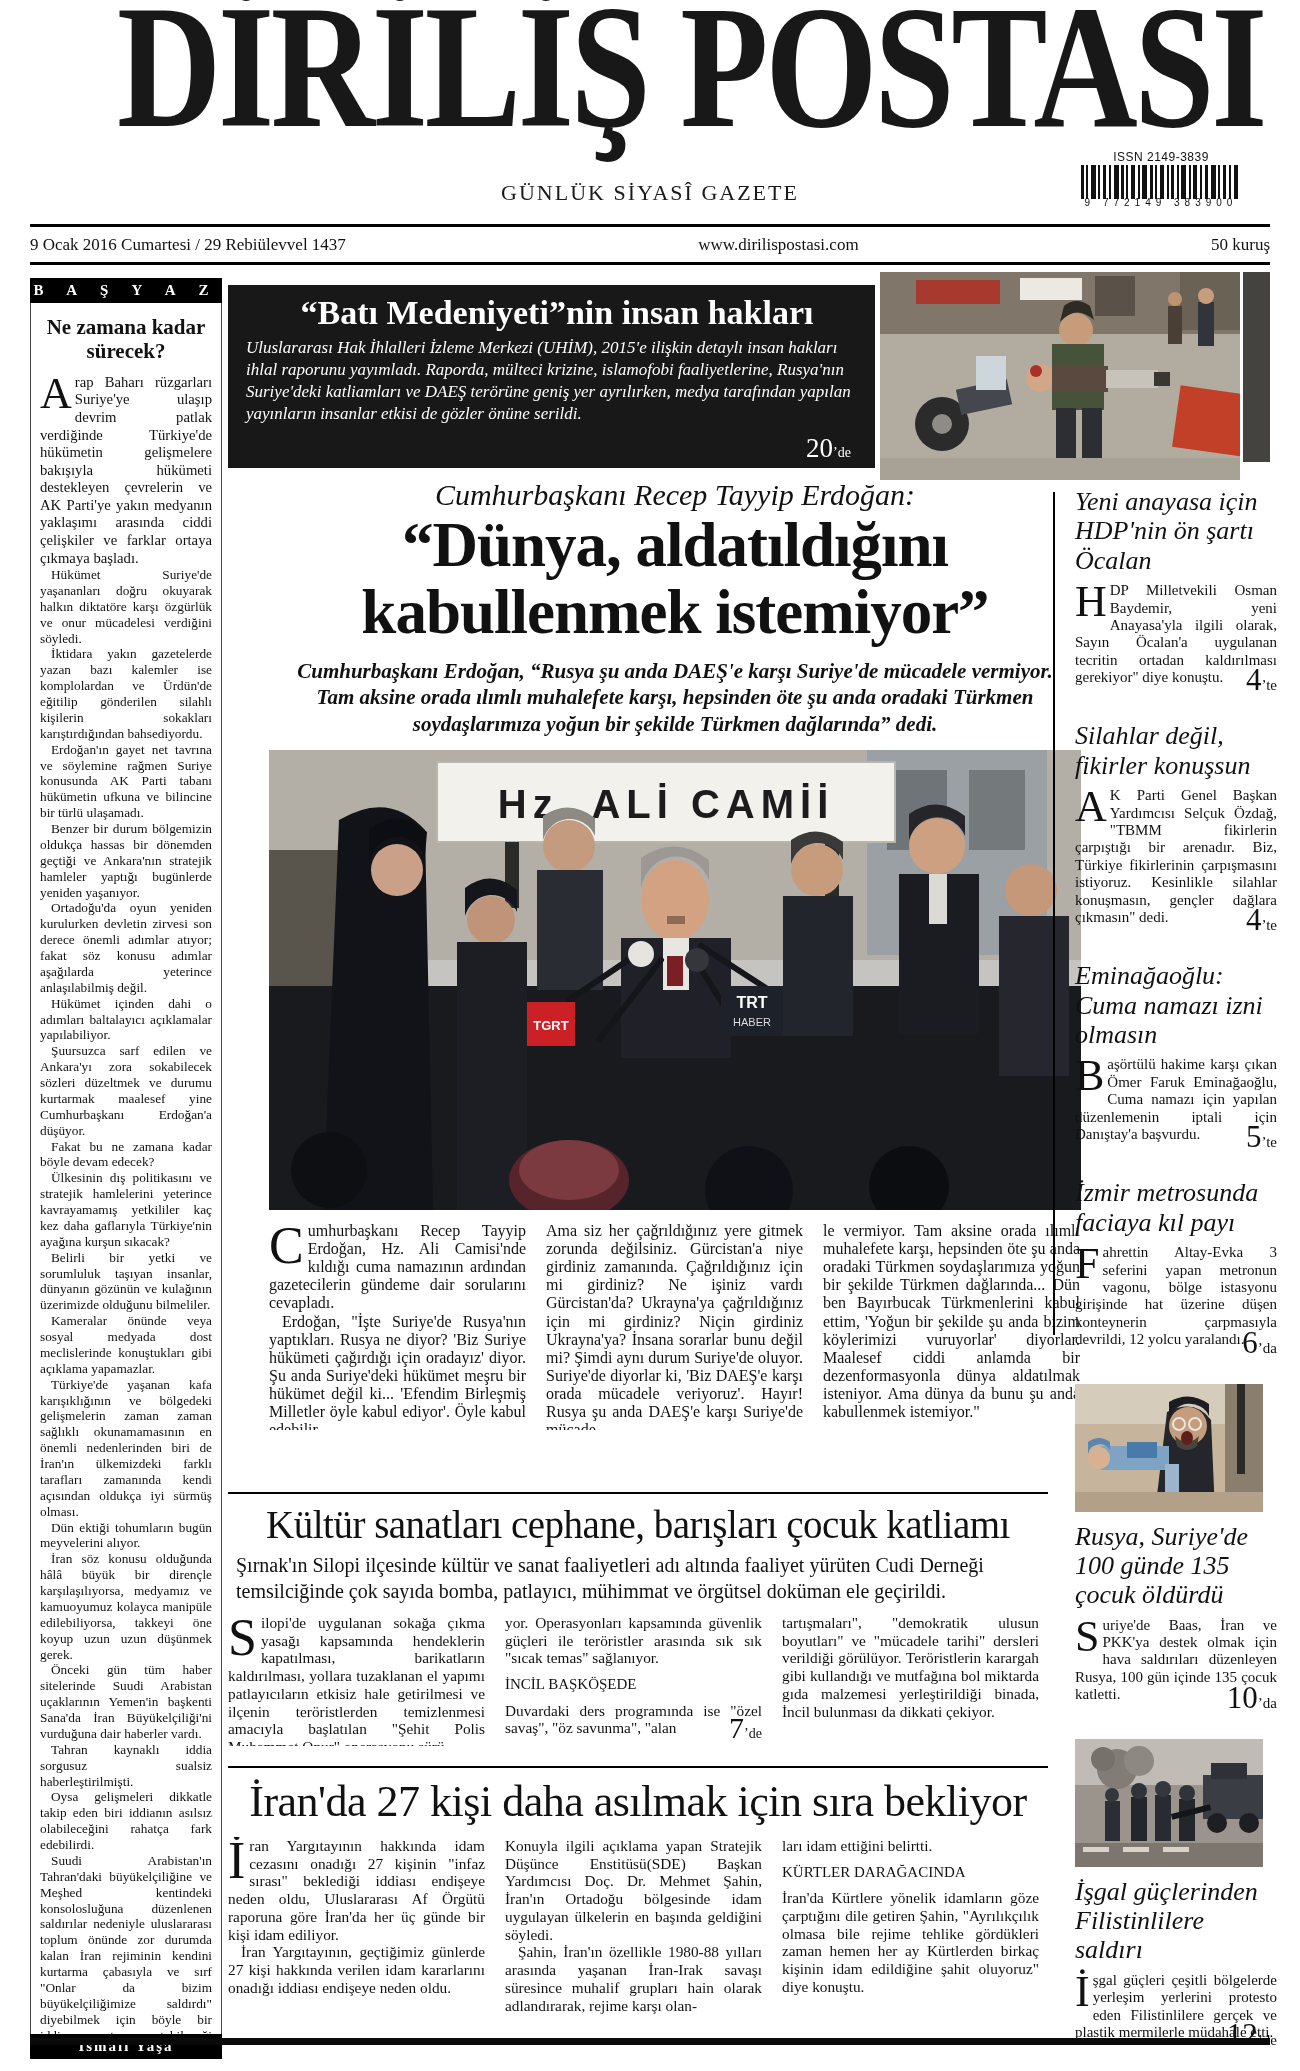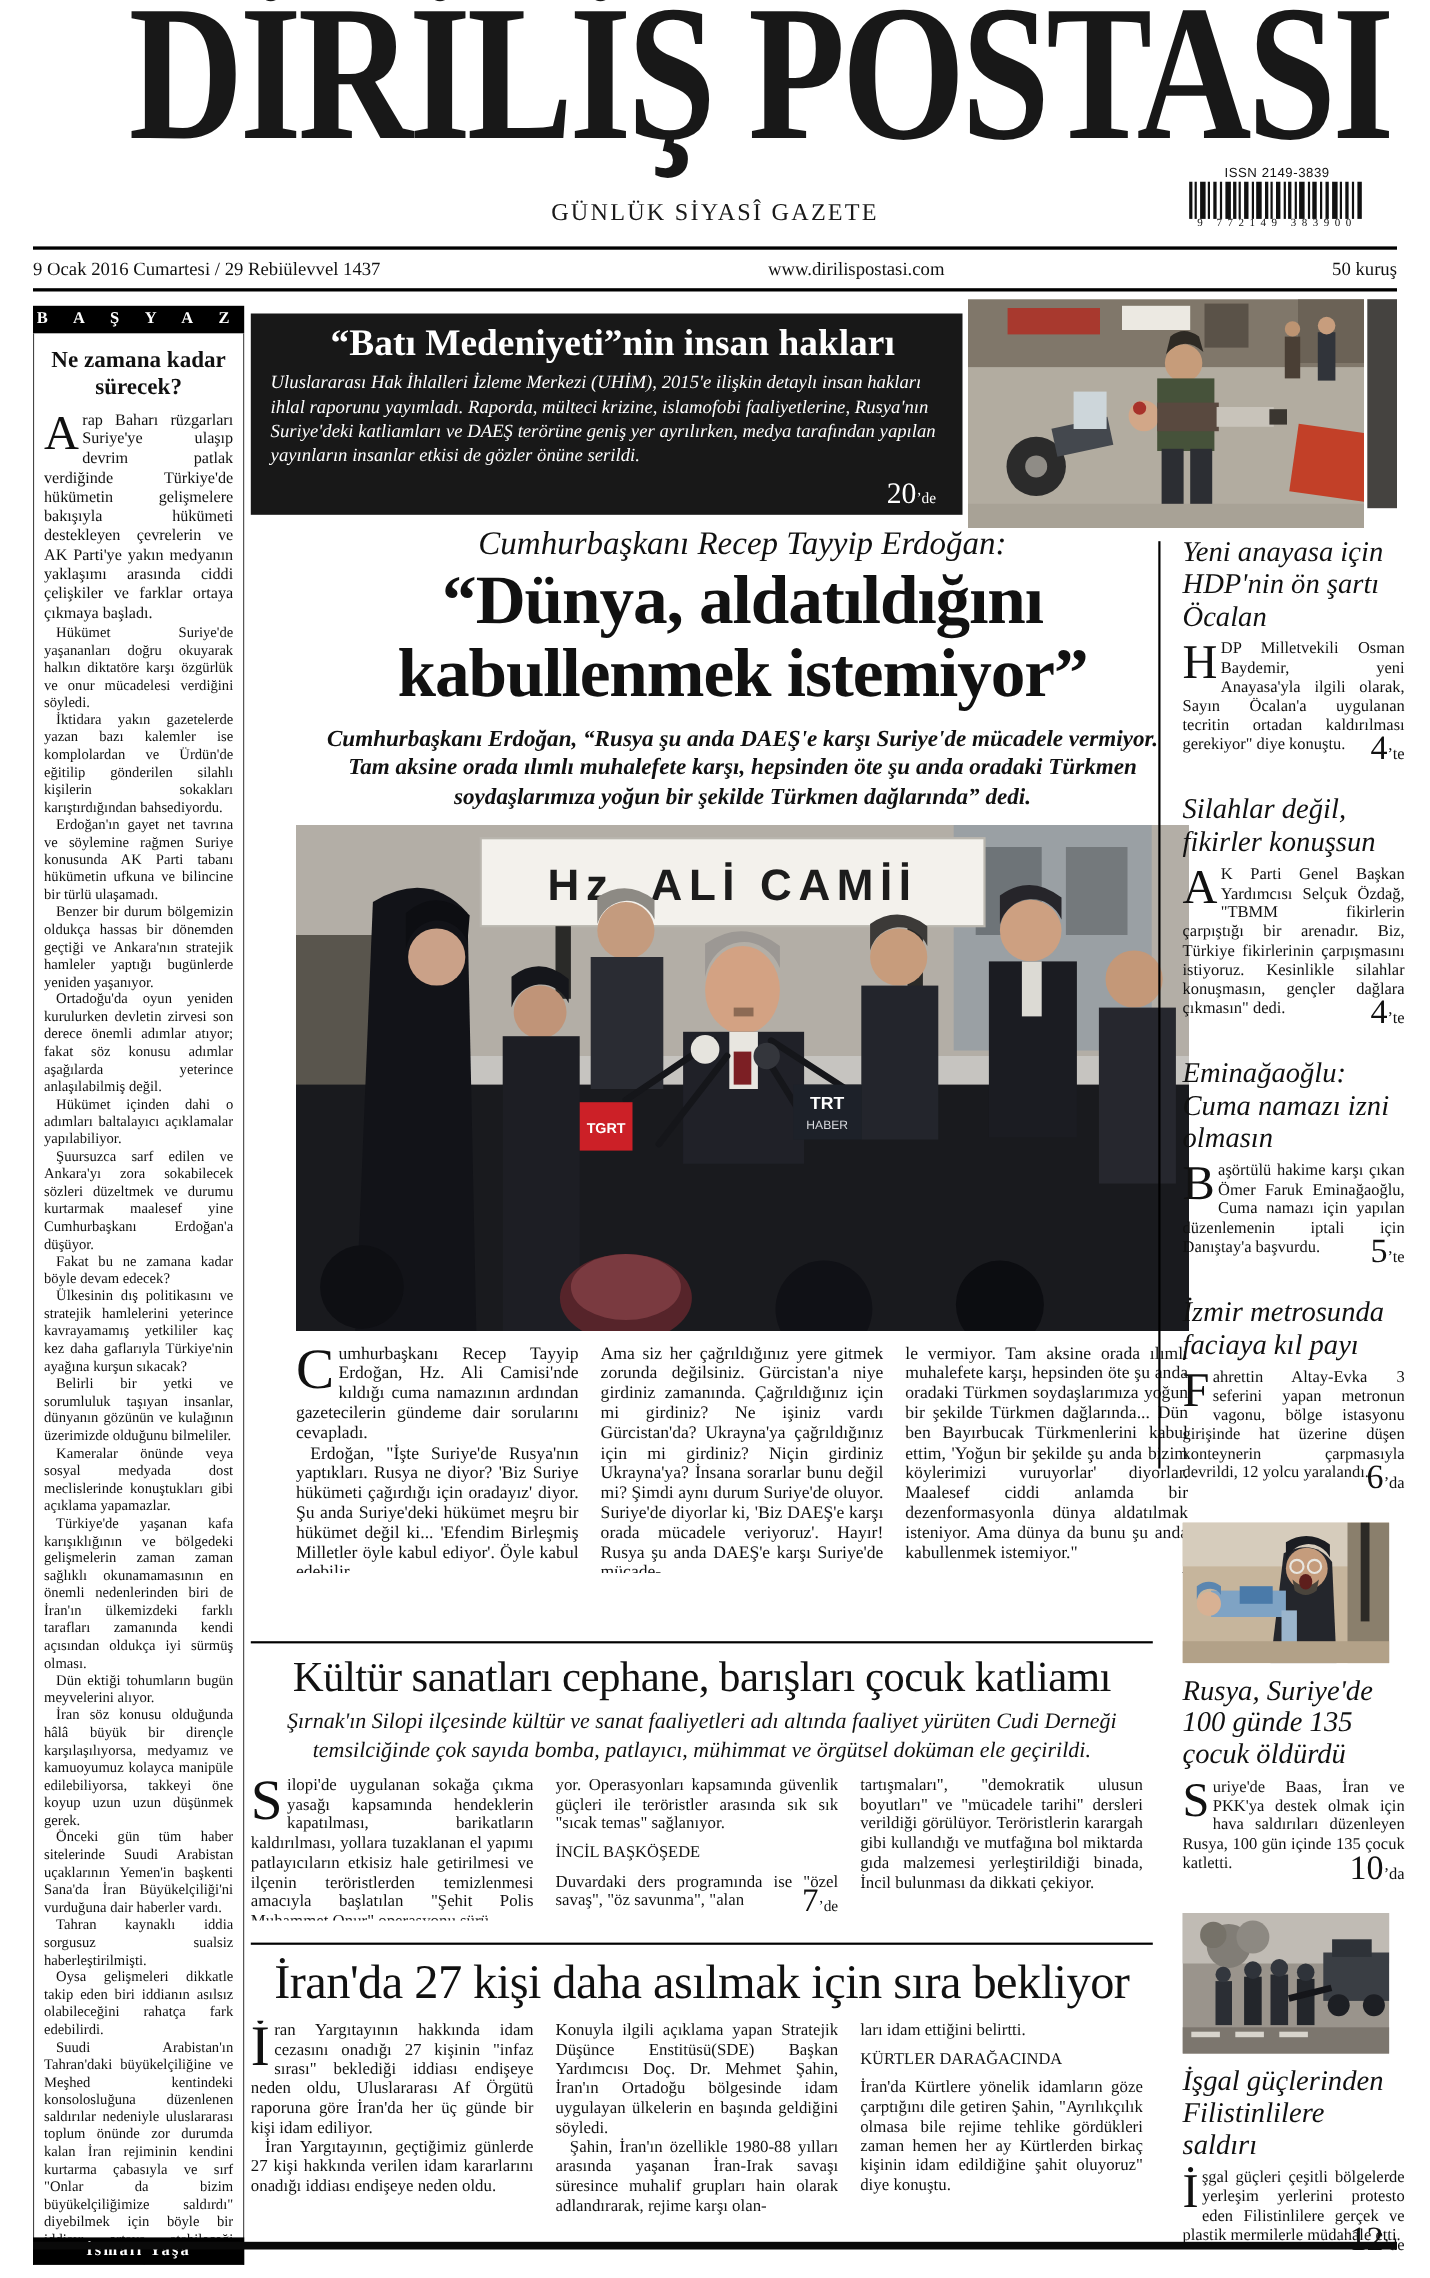--- a/index.html
+++ b/index.html
@@ -8,21 +8,21 @@
   .rule{position:absolute;background:#000;}
 
   
   .masthead{position:absolute;top:-26px;left:0;width:1300px;text-align:center;
             font-weight:bold;font-size:176px;line-height:186px;letter-spacing:-4px;
             transform:scaleX(.82);transform-origin:50% 50%;white-space:nowrap;color:#181818;}
   .tagline{position:absolute;top:180px;left:0;width:1300px;text-align:center;
            font-size:22px;letter-spacing:2px;color:#1a1a1a;}
   .issn-wrap{position:absolute;left:1078px;top:150px;width:166px;text-align:center;}
   .issn{font-family:"Liberation Sans",sans-serif;font-size:12px;letter-spacing:.5px;}
-  .bdigits{font-family:Liberation Serif, serif;font-size:10px;letter-spacing:5px;margin-top:-2px;}
+  .bdigits{font-family:Liberation Sans, sans-serif;font-size:10px;letter-spacing:5px;margin-top:-2px;}
 
   
   .dateline{position:absolute;left:30px;top:229px;width:1240px;height:32px;
             display:flex;align-items:center;font-size:17px;}
   .dateline .dl-left{flex:0 0 auto;}
   .dateline .dl-mid{flex:1 1 auto;text-align:center;}
   .dateline .dl-right{flex:0 0 auto;}
 
   
   .edit-rail{position:absolute;left:30px;top:278px;width:192px;height:1781px;}
@@ -63,21 +63,21 @@
   .main-photo{margin-top:12px;}
   .bodycols{display:flex;gap:20px;margin-top:12px;}
   .bodycols .col{width:257px;height:208px;overflow:hidden;font-size:16px;line-height:1.13;text-align:justify;}
   .bodycols .col p{margin:0;}
   .bodycols .col p + p{text-indent:13px;}
   .colref{text-align:right;margin-top:2px;}
 
   
   .kultur{position:absolute;left:228px;top:1492px;width:820px;border-top:2px solid #000;}
   .sec-headline{font-size:39px;text-align:center;margin-top:8px;letter-spacing:-.5px;}
-  .sec-deck{font-size:20px;font-style:italic;text-align:center;line-height:1.3;margin:5px 8px 0;}
+  .sec-deck{font-size:20px;line-height:1.3;margin:5px 8px 0;}
   .smallcols{display:flex;gap:20px;margin-top:10px;}
   .smallcols .col{width:257px;height:132px;overflow:hidden;font-size:15.3px;line-height:1.16;text-align:justify;}
   .smallcols .col p{margin:0;}
   .subhead{font-weight:normal;font-size:15px;margin:9px 0 8px;}
 
   
   .iran{position:absolute;left:228px;top:1766px;width:820px;border-top:2px solid #000;}
   .iran .col{height:190px;}
   .iran .col p + p.ind{text-indent:13px;}
 

